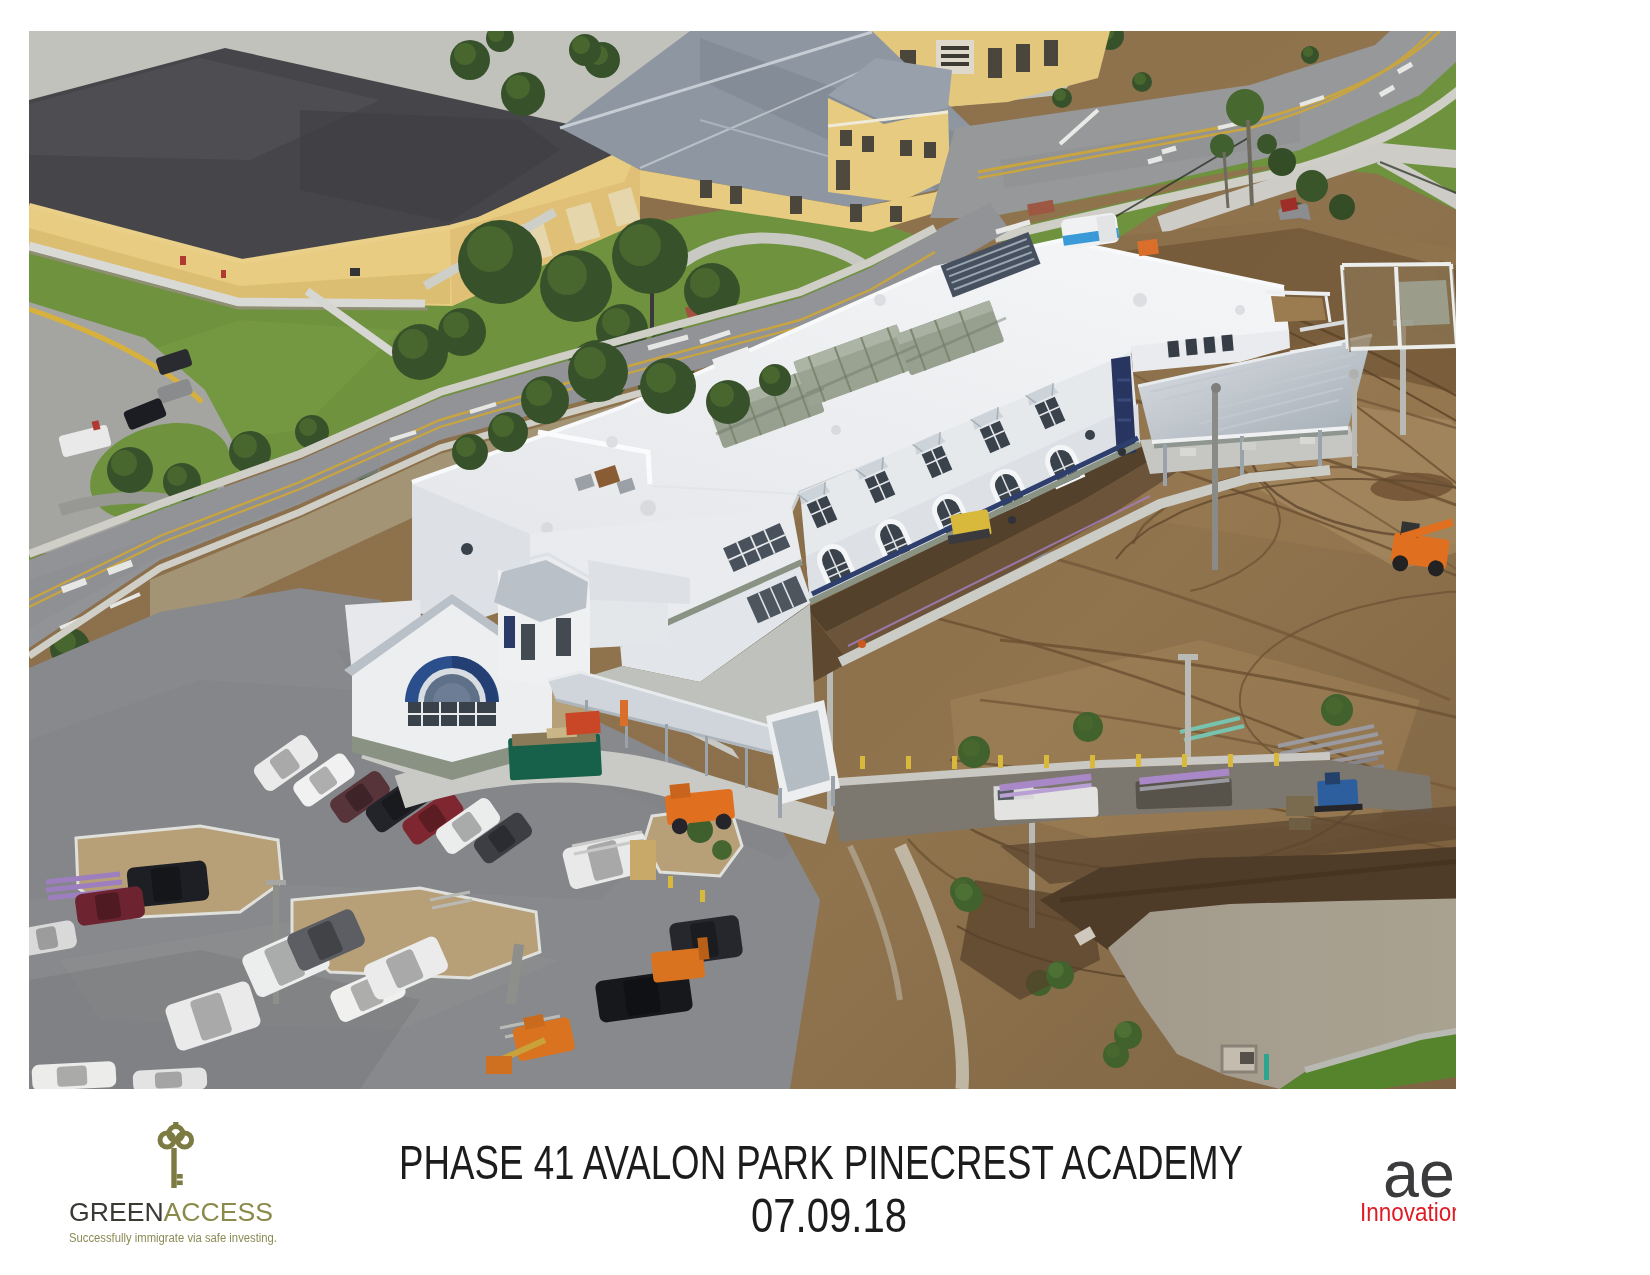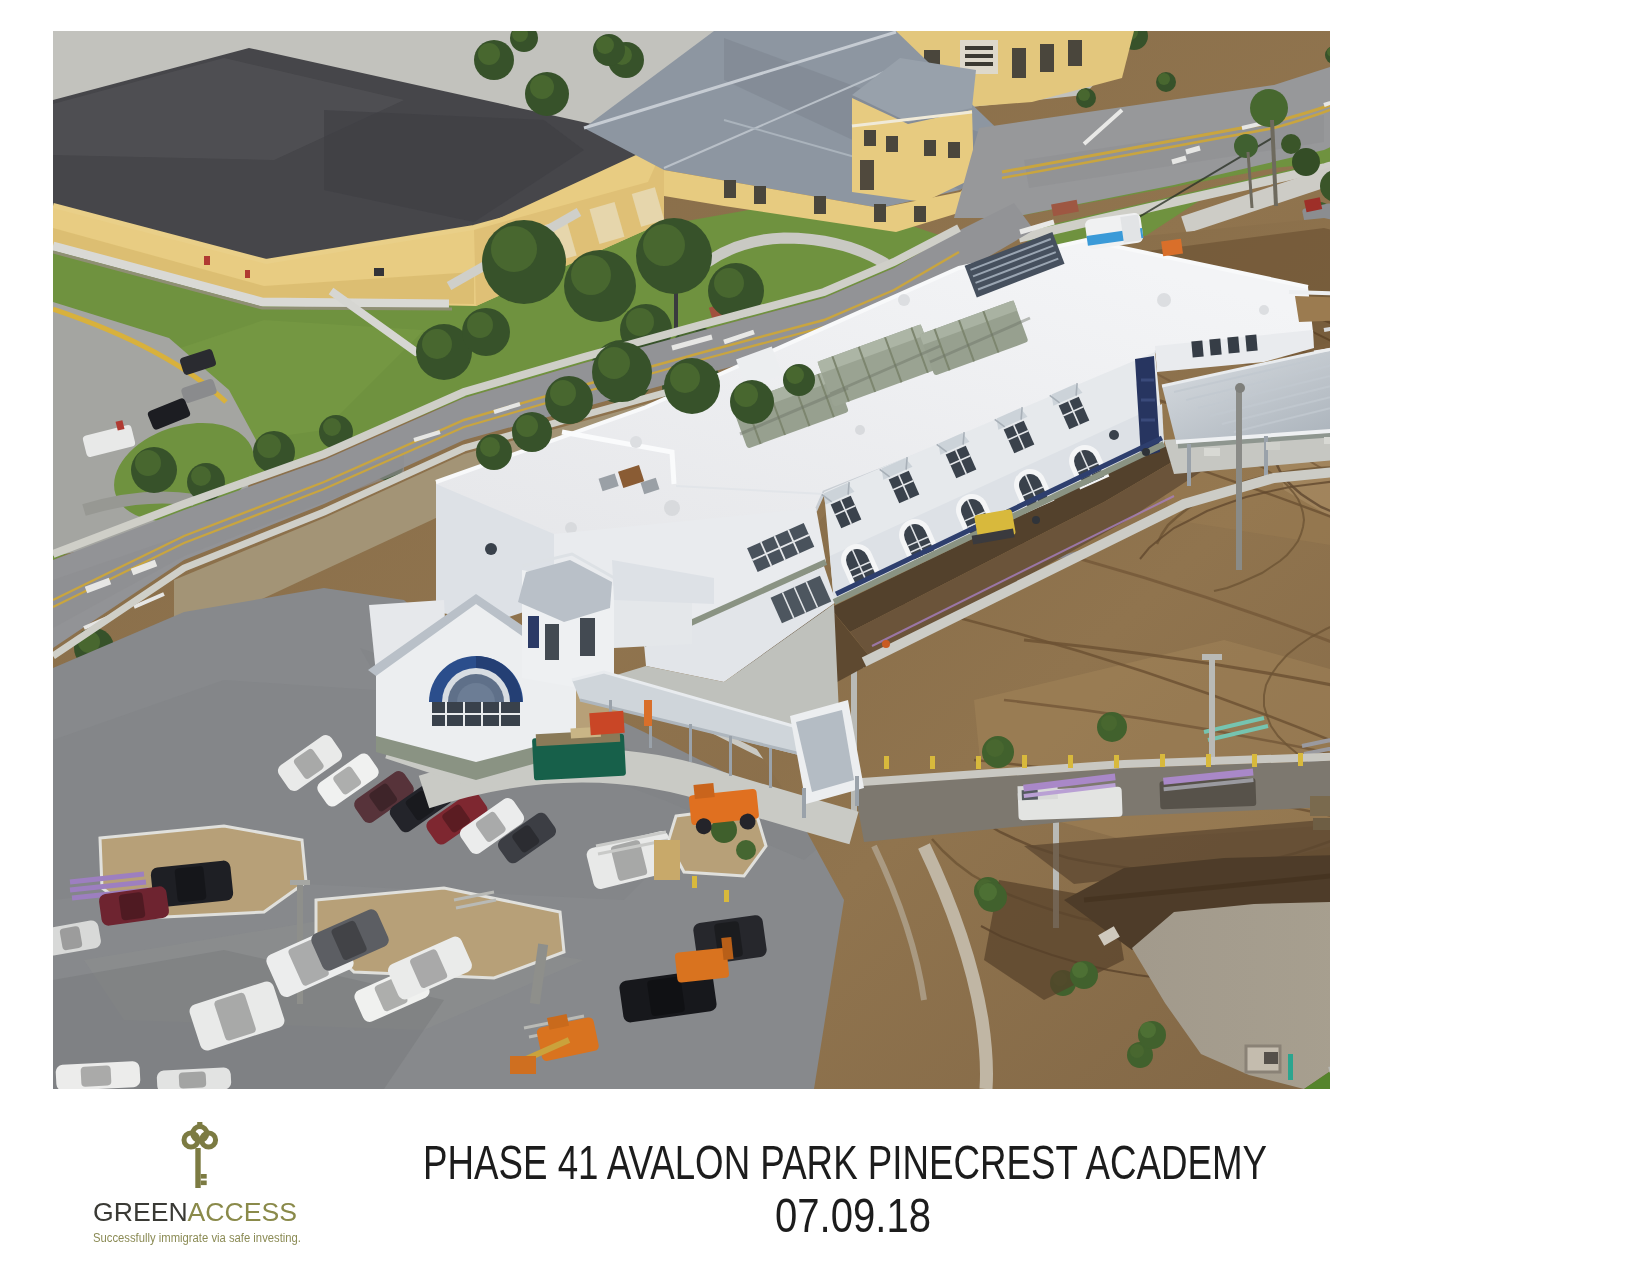--- a/index.html
+++ b/index.html
@@ -1,16 +1,16 @@
 <!DOCTYPE html>
 <html><head>
 <meta charset="utf-8">
 <style>
 html,body{margin:0;padding:0;background:#ffffff;}
-.page{position:relative;width:1306px;height:1275px;background:#ffffff;overflow:hidden;font-family:"Liberation Sans",sans-serif;margin-left:24px;}
+.page{position:relative;width:1456px;height:1275px;background:#ffffff;overflow:hidden;font-family:"Liberation Sans",sans-serif;}
 .photo{position:absolute;left:29px;top:31px;width:1587px;height:1058px;}
 </style>
 </head>
 <body>
 <div class="page">
 <div class="photo">
 <svg width="1587" height="1058" viewBox="29 31 1587 1058" xmlns="http://www.w3.org/2000/svg">
 <defs>
 <linearGradient id="dirtg" x1="0" y1="0" x2="1" y2="1">
 <stop offset="0" stop-color="#836946"></stop>

